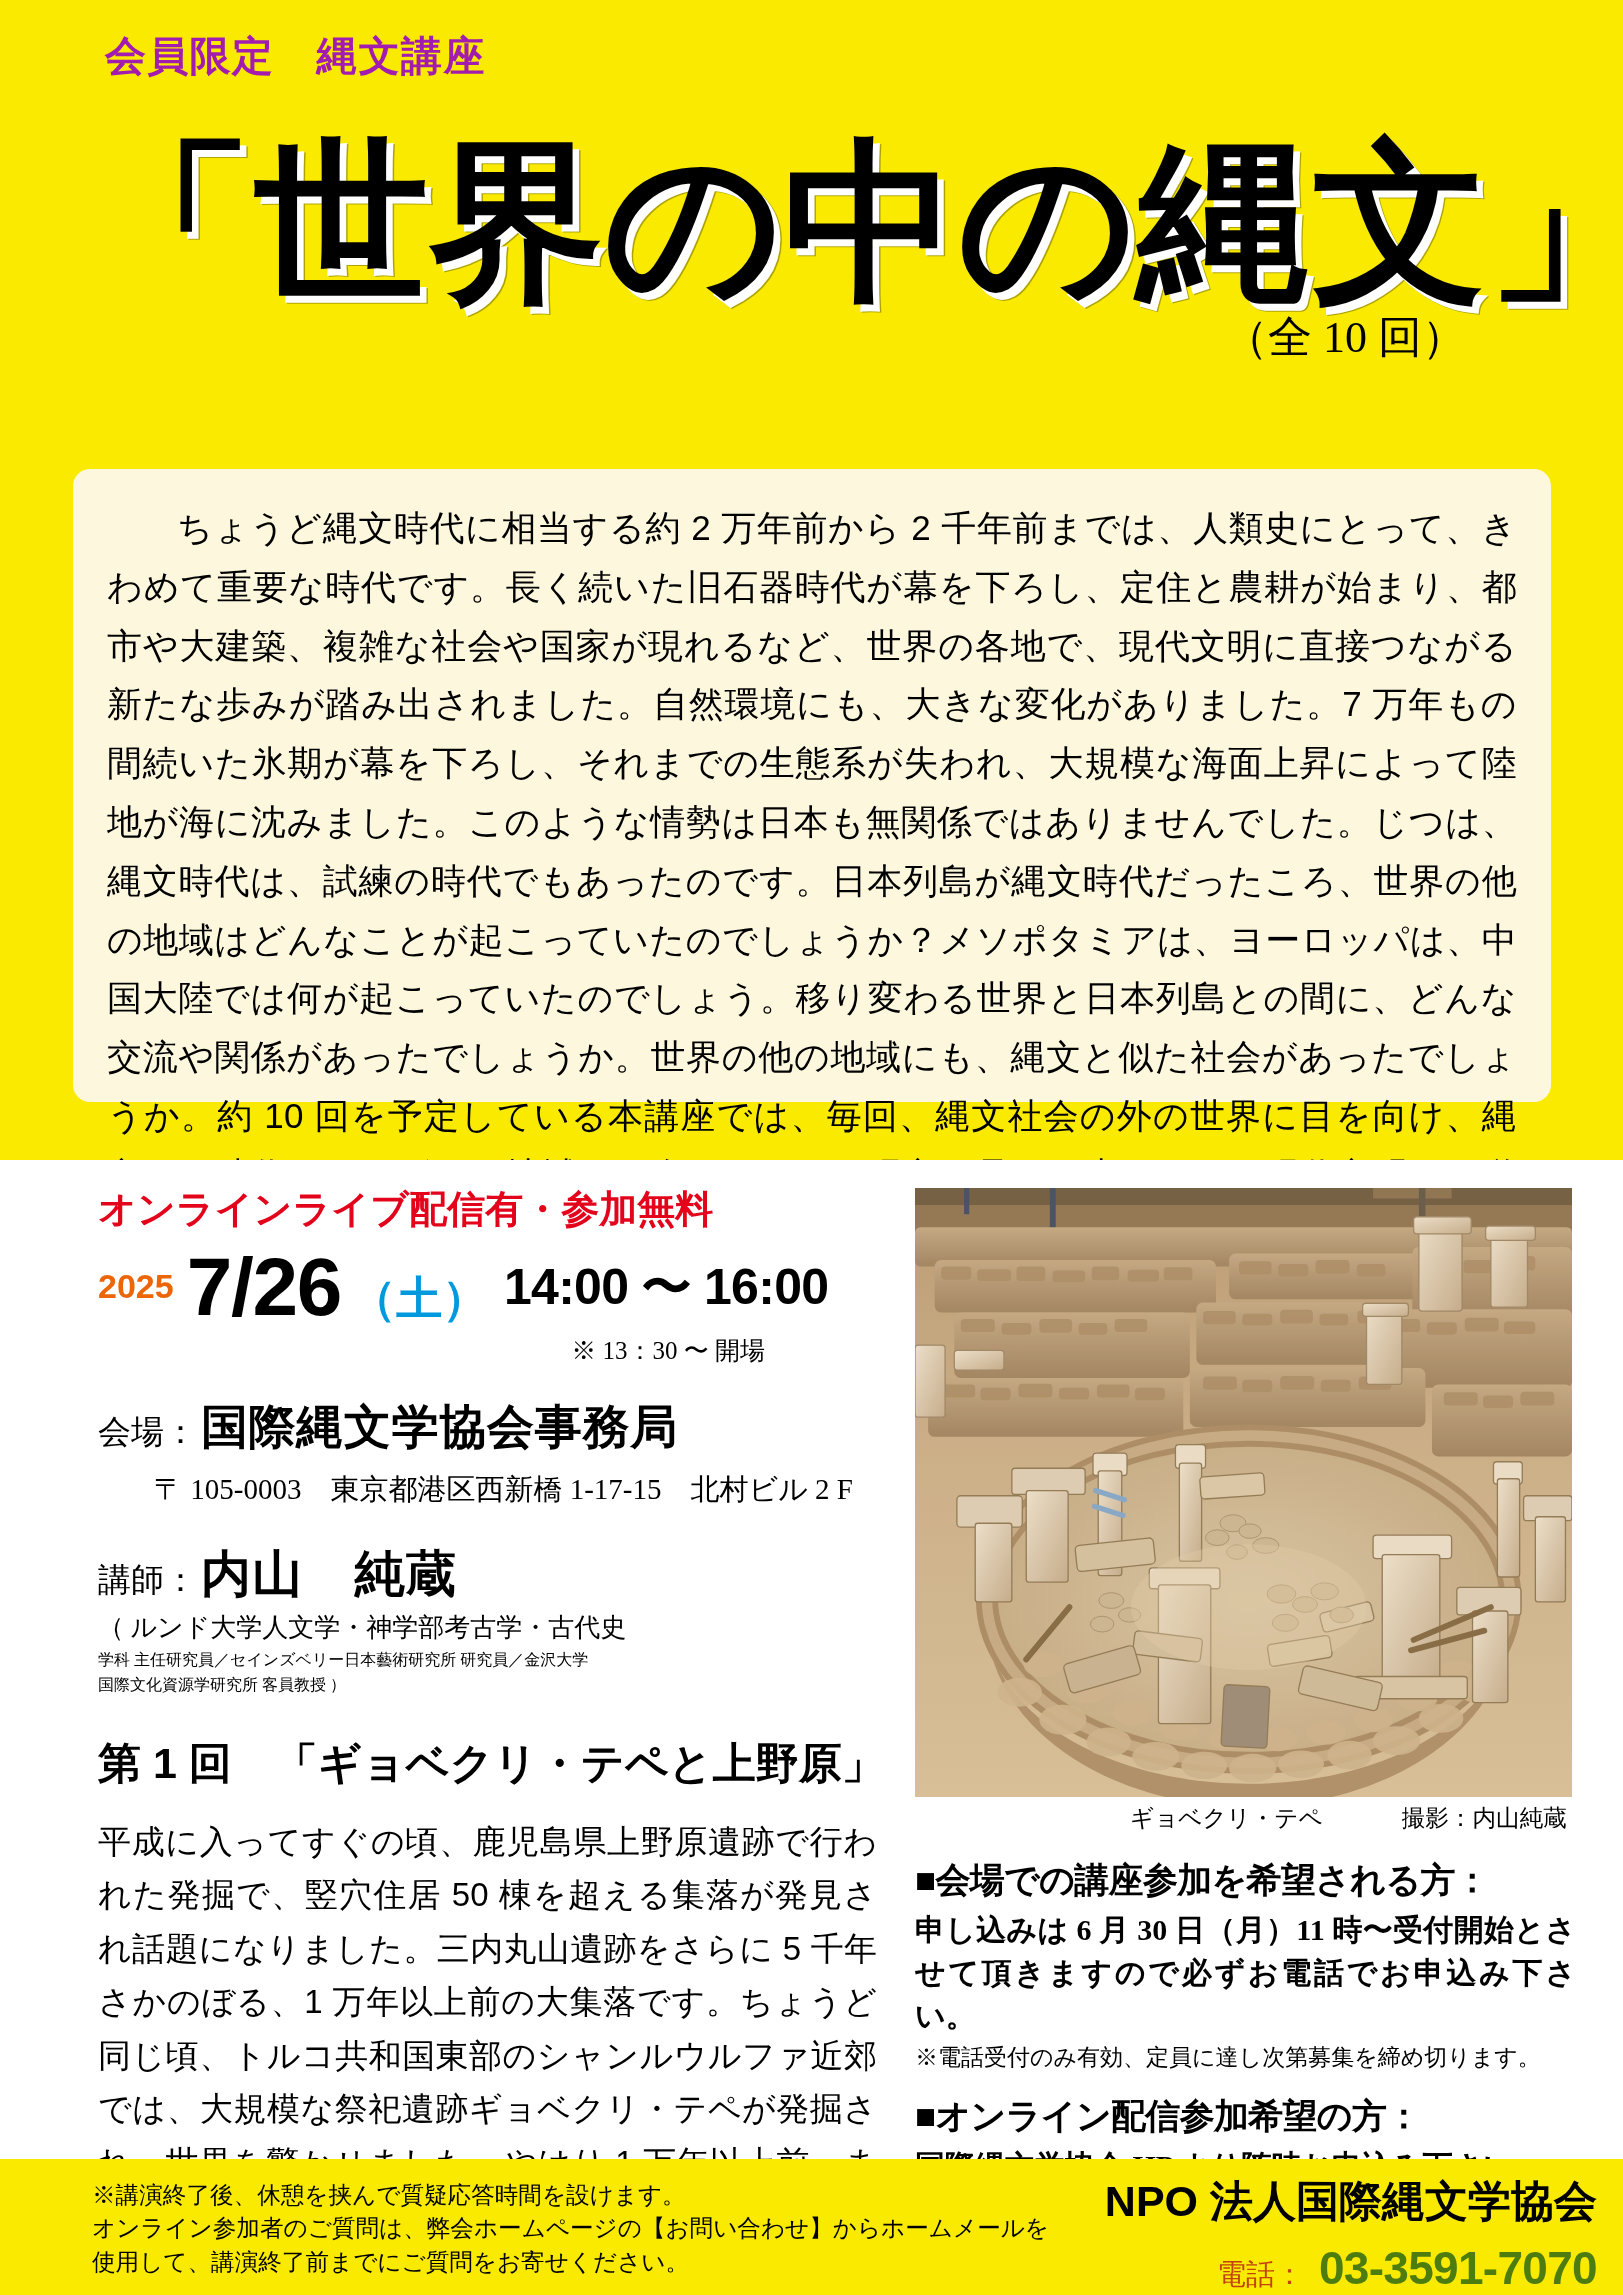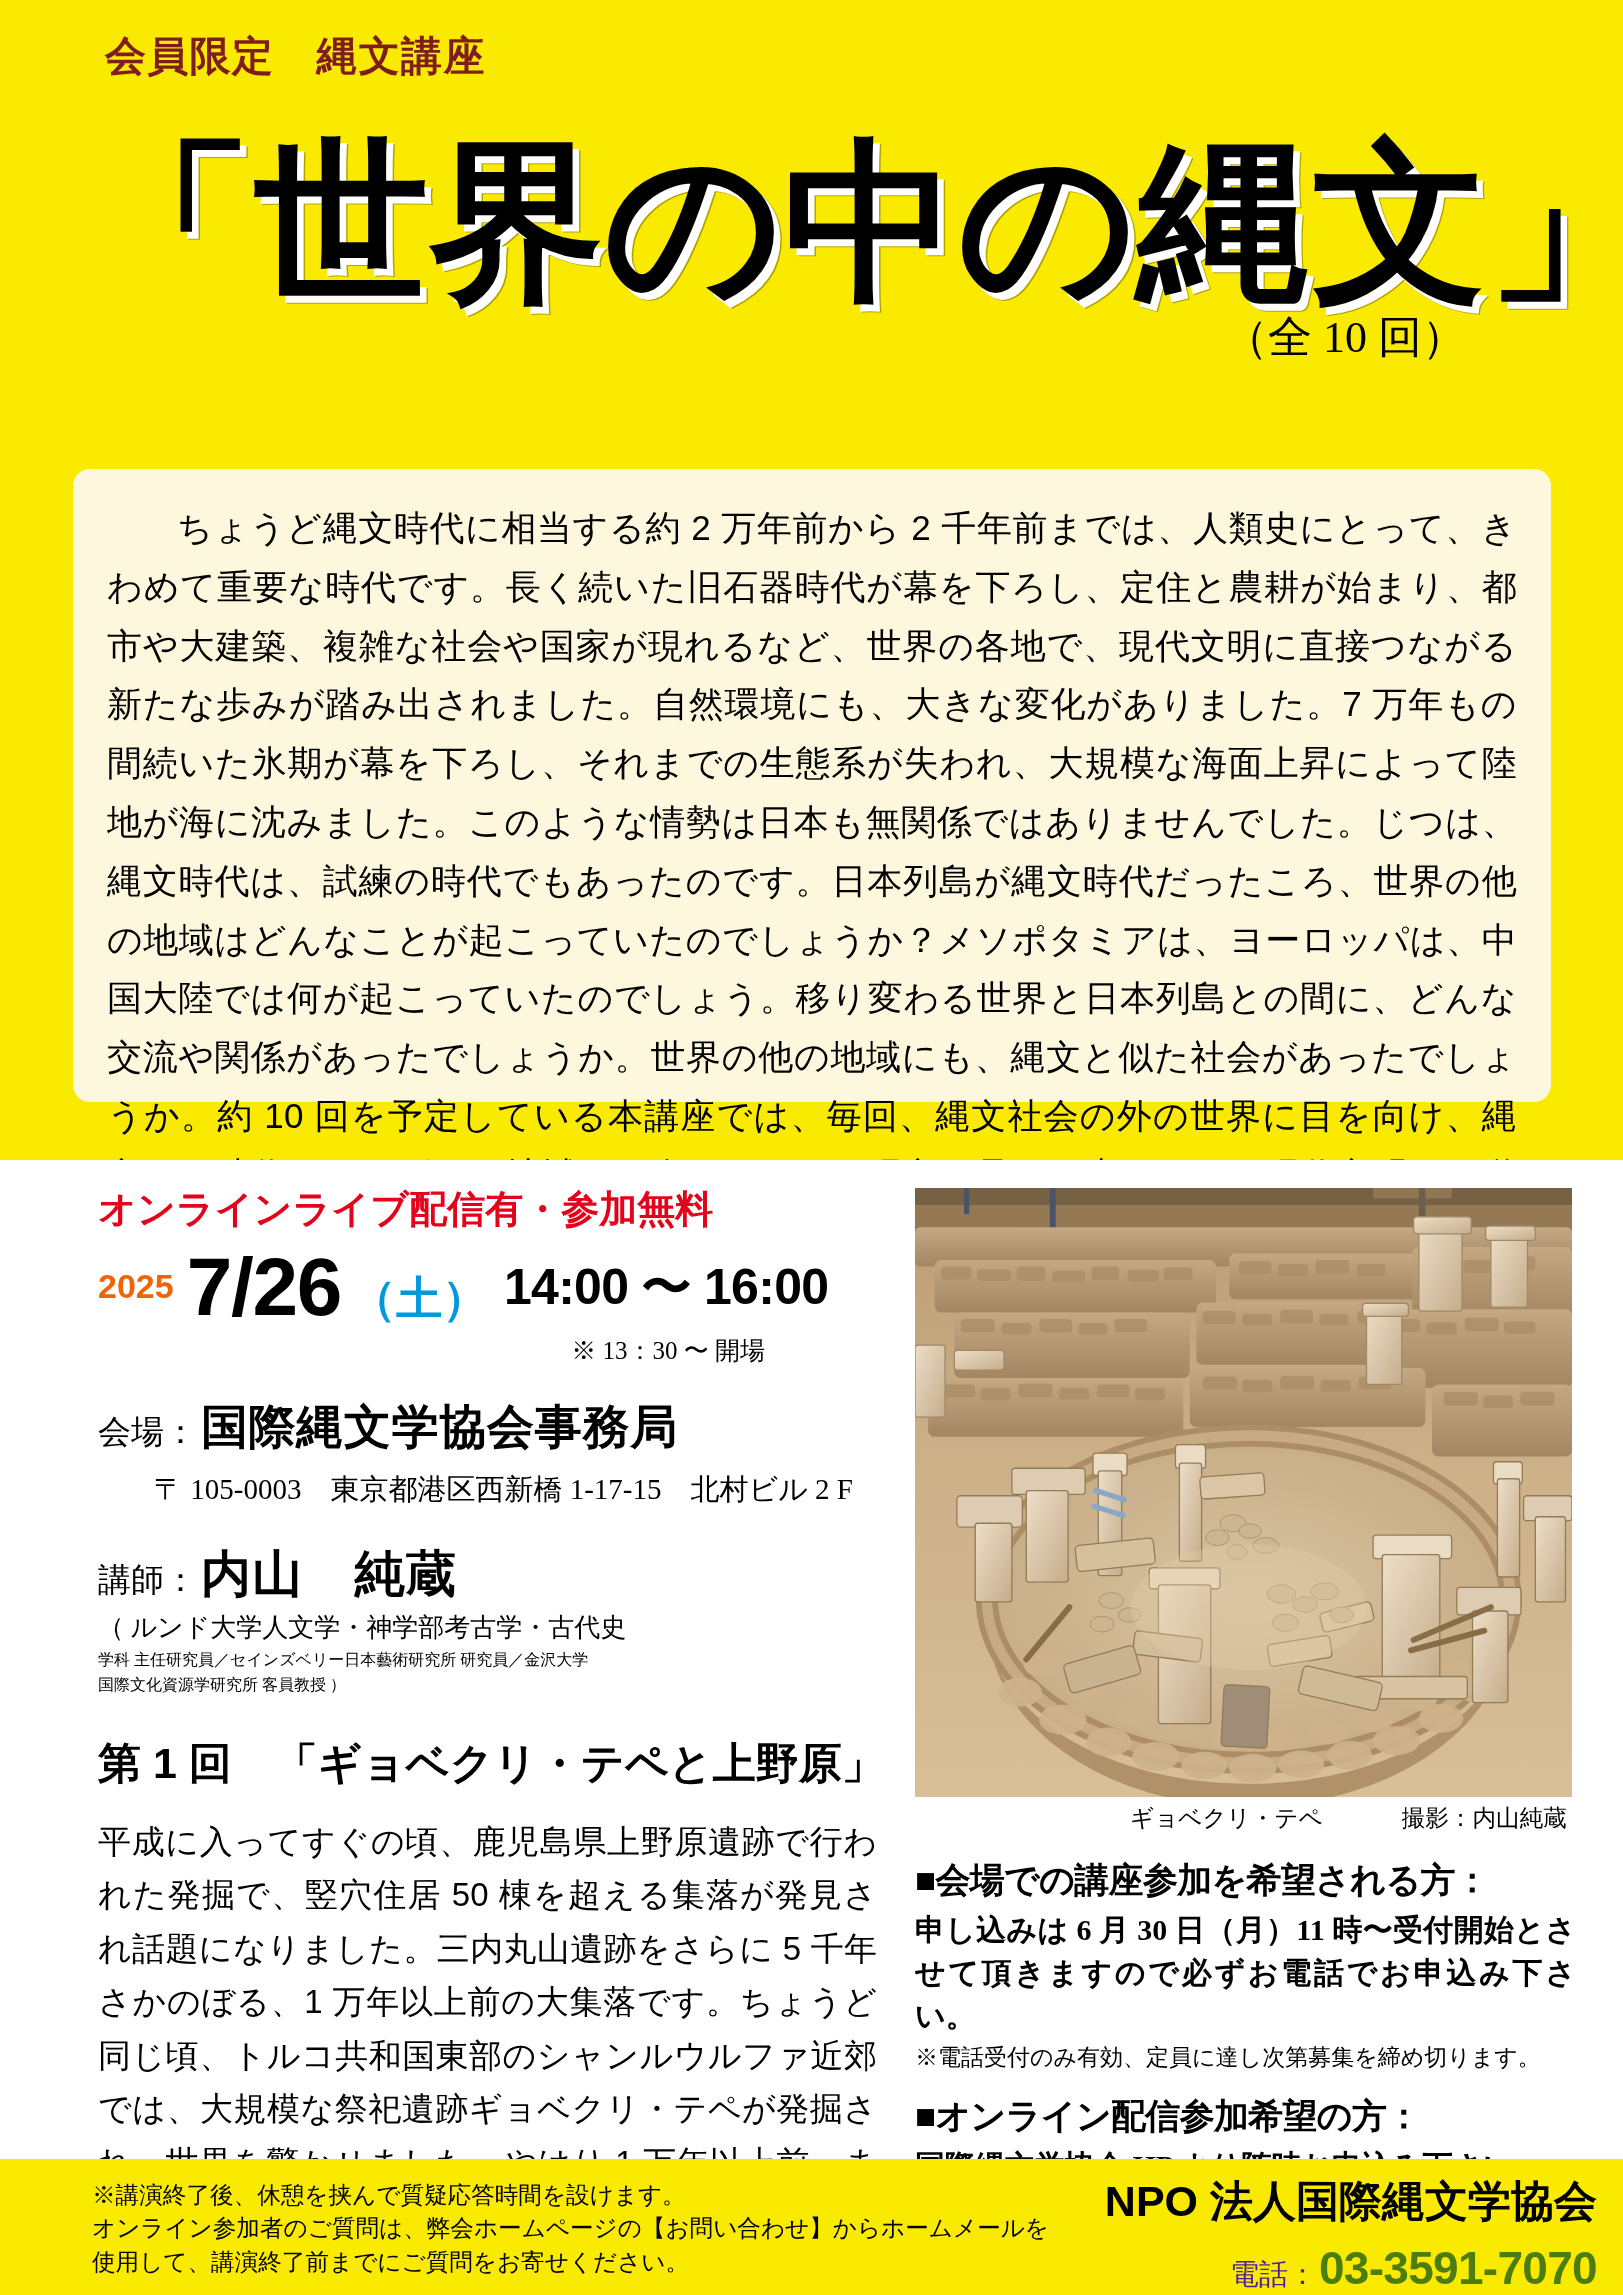--- a/index.html
+++ b/index.html
@@ -28,21 +28,21 @@
     height: 1160px;
     background: #faea00;
   }
 
   .kicker {
     position: absolute;
     left: 105px;
     top: 34px;
     font-size: 41px;
     font-weight: bold;
-    color: #7f1d1d;
+    color: #a21caf;
     letter-spacing: 1.3px;
     white-space: pre;
     line-height: 1.1;
   }
 
   .main-title {
     position: absolute;
     left: 79px;
     top: 137px;
     width: 1374px;
@@ -355,22 +355,22 @@
   }
   .org-tel {
     margin-top: 9.2px;
     display: flex;
     align-items: baseline;
     justify-content: flex-end;
     white-space: nowrap;
   }
   .tel-label {
     font-size: 29px;
-    color: #4c1d95;
-    margin-right: 2px;
+    color: #c2410c;
+    margin-right: 15px;
     font-family: Liberation Mono, monospace;
   }
   .tel-number {
     font-size: 46px;
     font-weight: bold;
     color: #4d7c0f;
     letter-spacing: -0.7px;
     font-family: "Liberation Sans", "DejaVu Sans", sans-serif;
   }
 </style>

